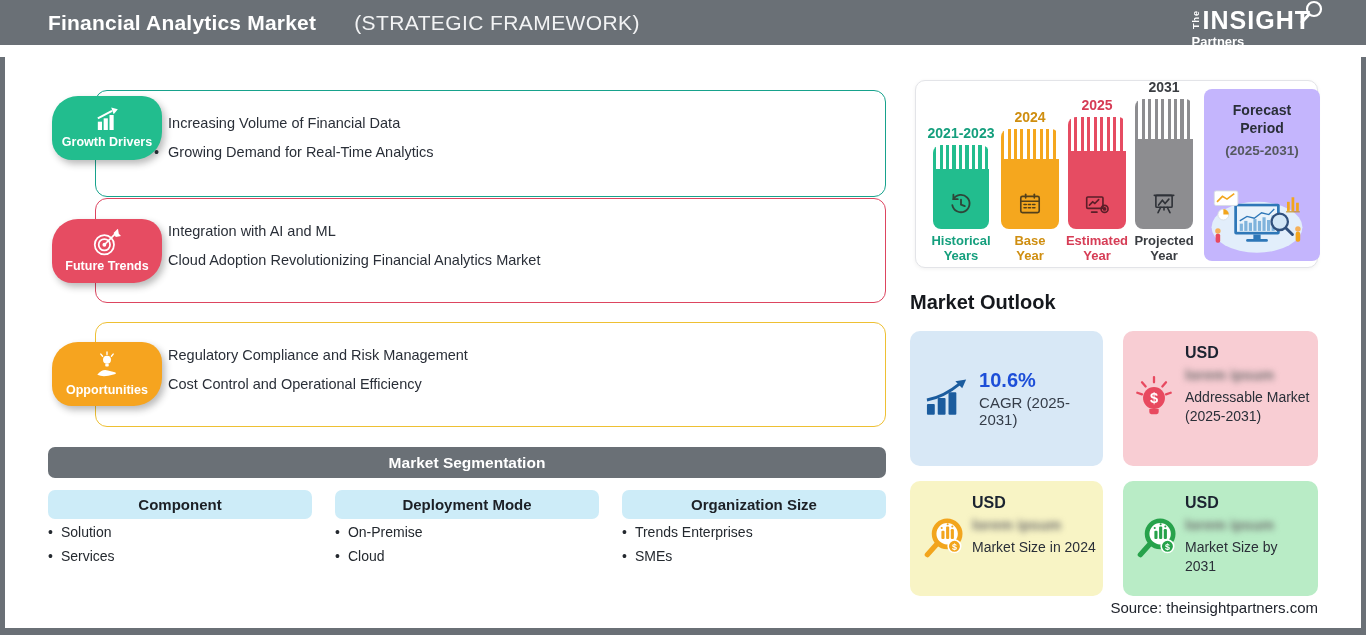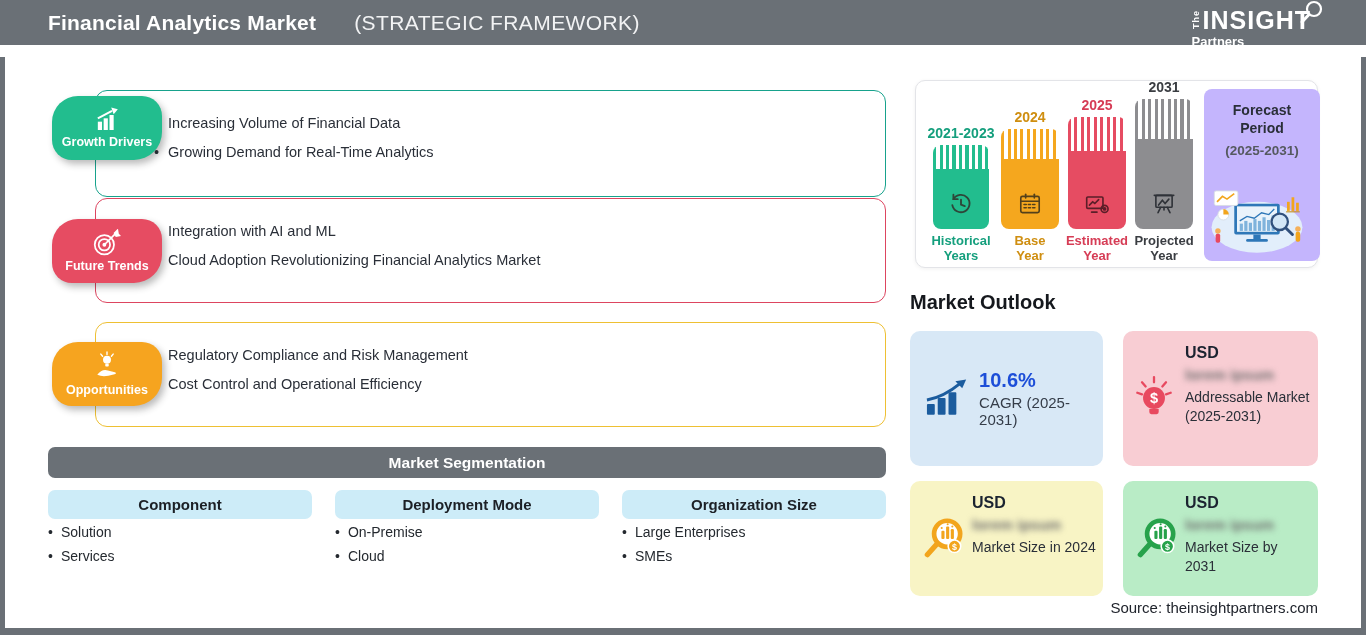--- a/index.html
+++ b/index.html
@@ -187,21 +187,21 @@
   <div class="seg-head c3">Organization Size</div>
   <ul class="seg-list c1">
     <li>Solution</li>
     <li>Services</li>
   </ul>
   <ul class="seg-list c2">
     <li>On-Premise</li>
     <li>Cloud</li>
   </ul>
   <ul class="seg-list c3">
-    <li>Large Enterprises</li>
+    <li>Trends Enterprises</li>
     <li>SMEs</li>
   </ul>
 
   <div class="tl-card">
 
     <div class="tbar tb1">
       <span class="tyear">2021-2023</span>
       <div class="stack">
           <div class="cap"></div>
           <div class="body"></div>

